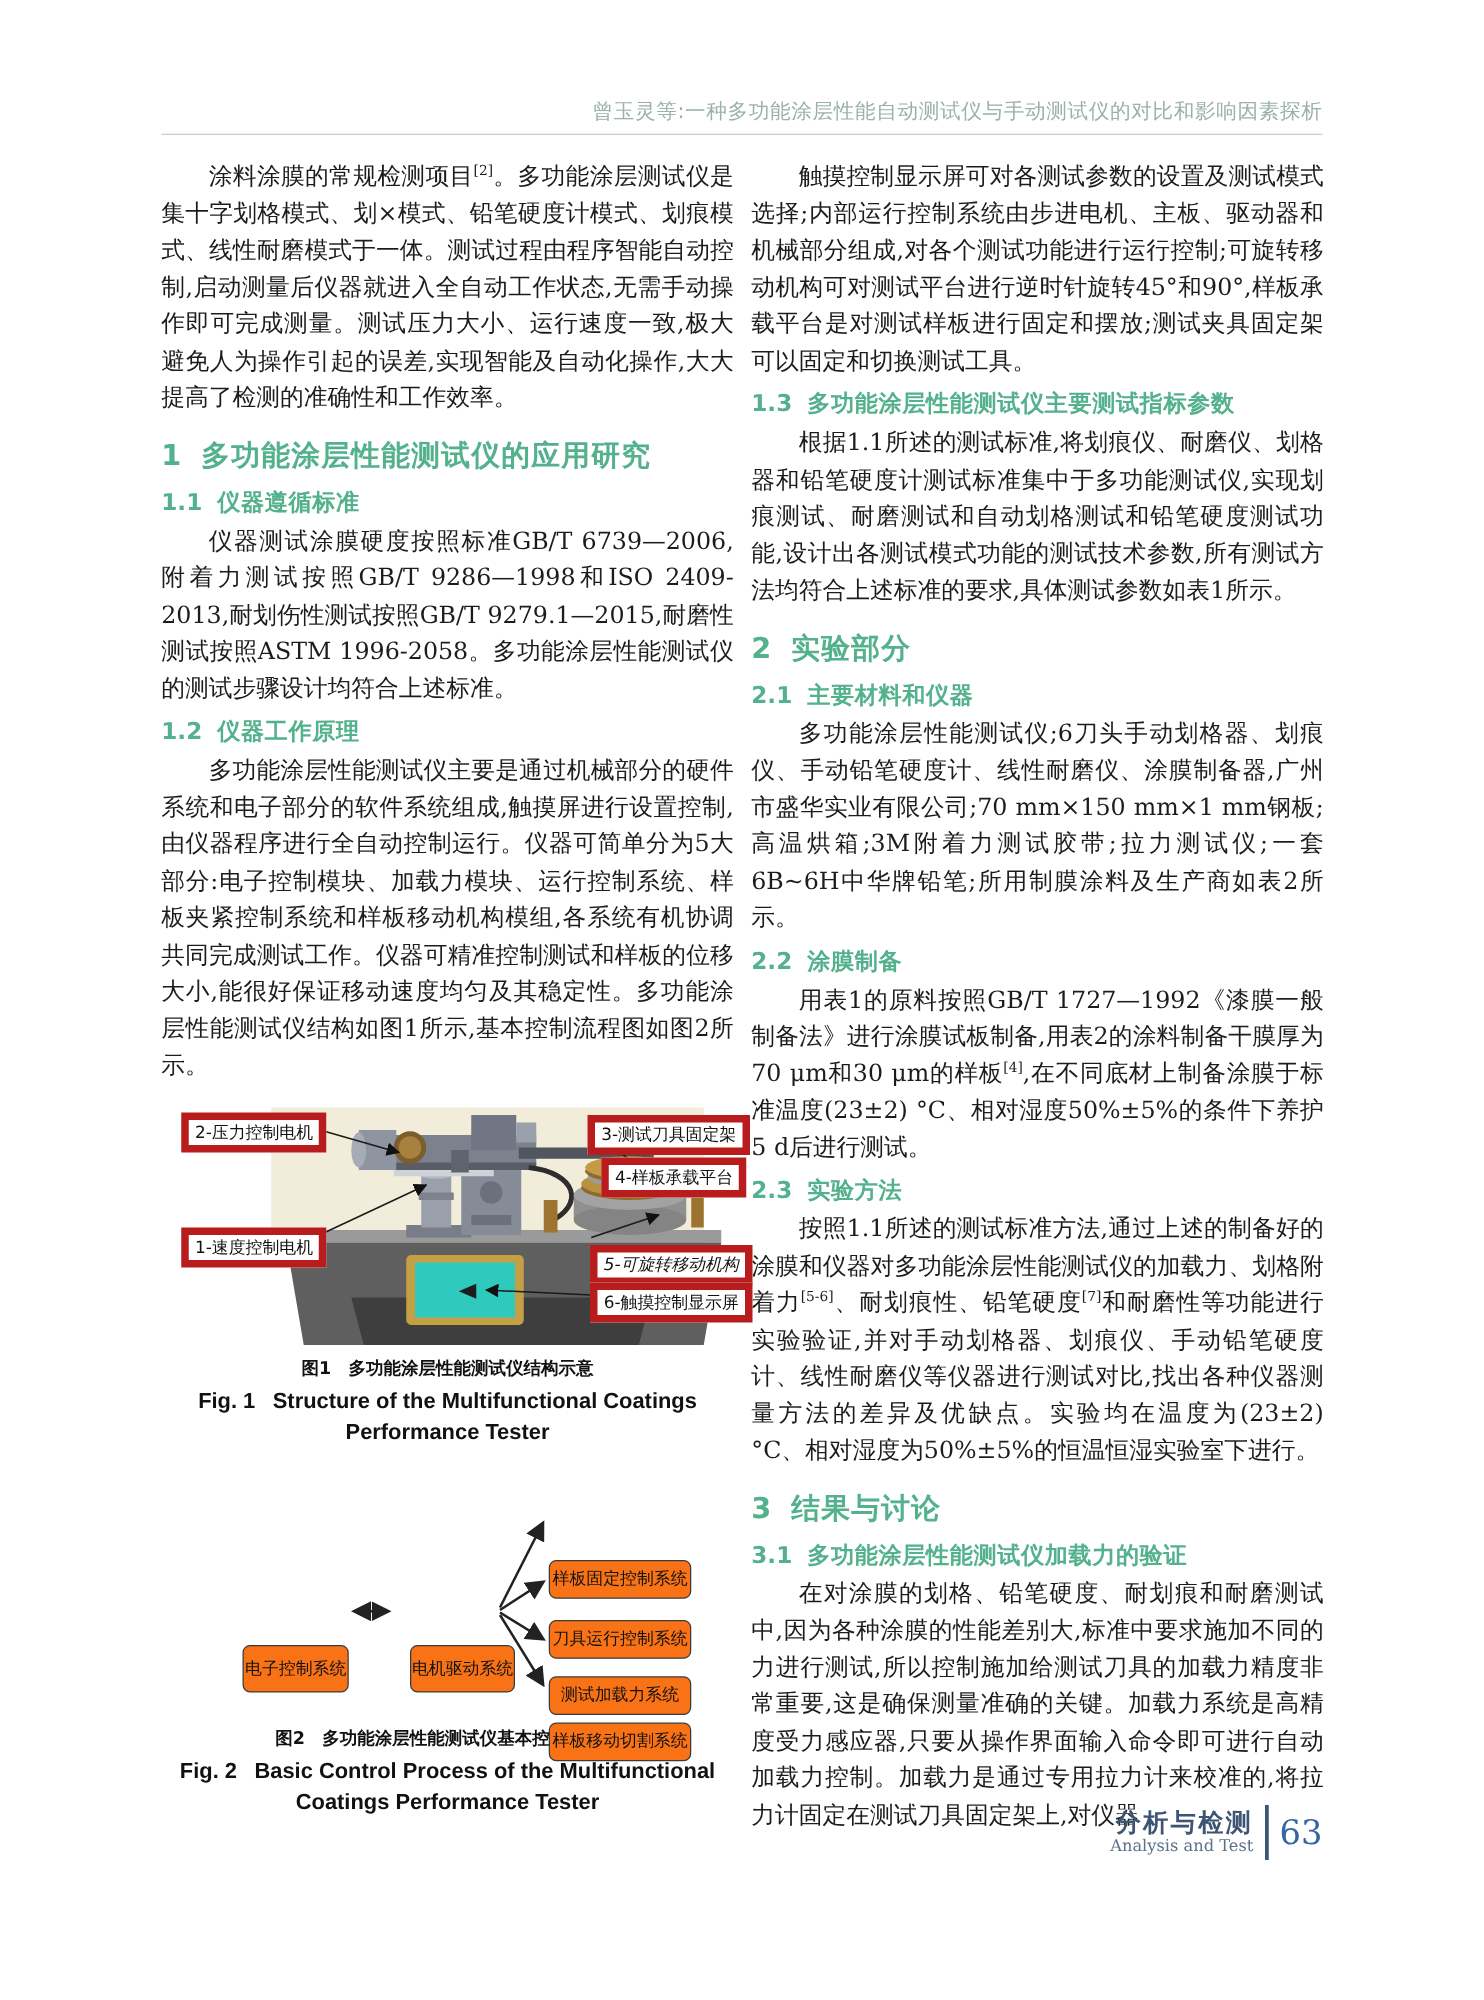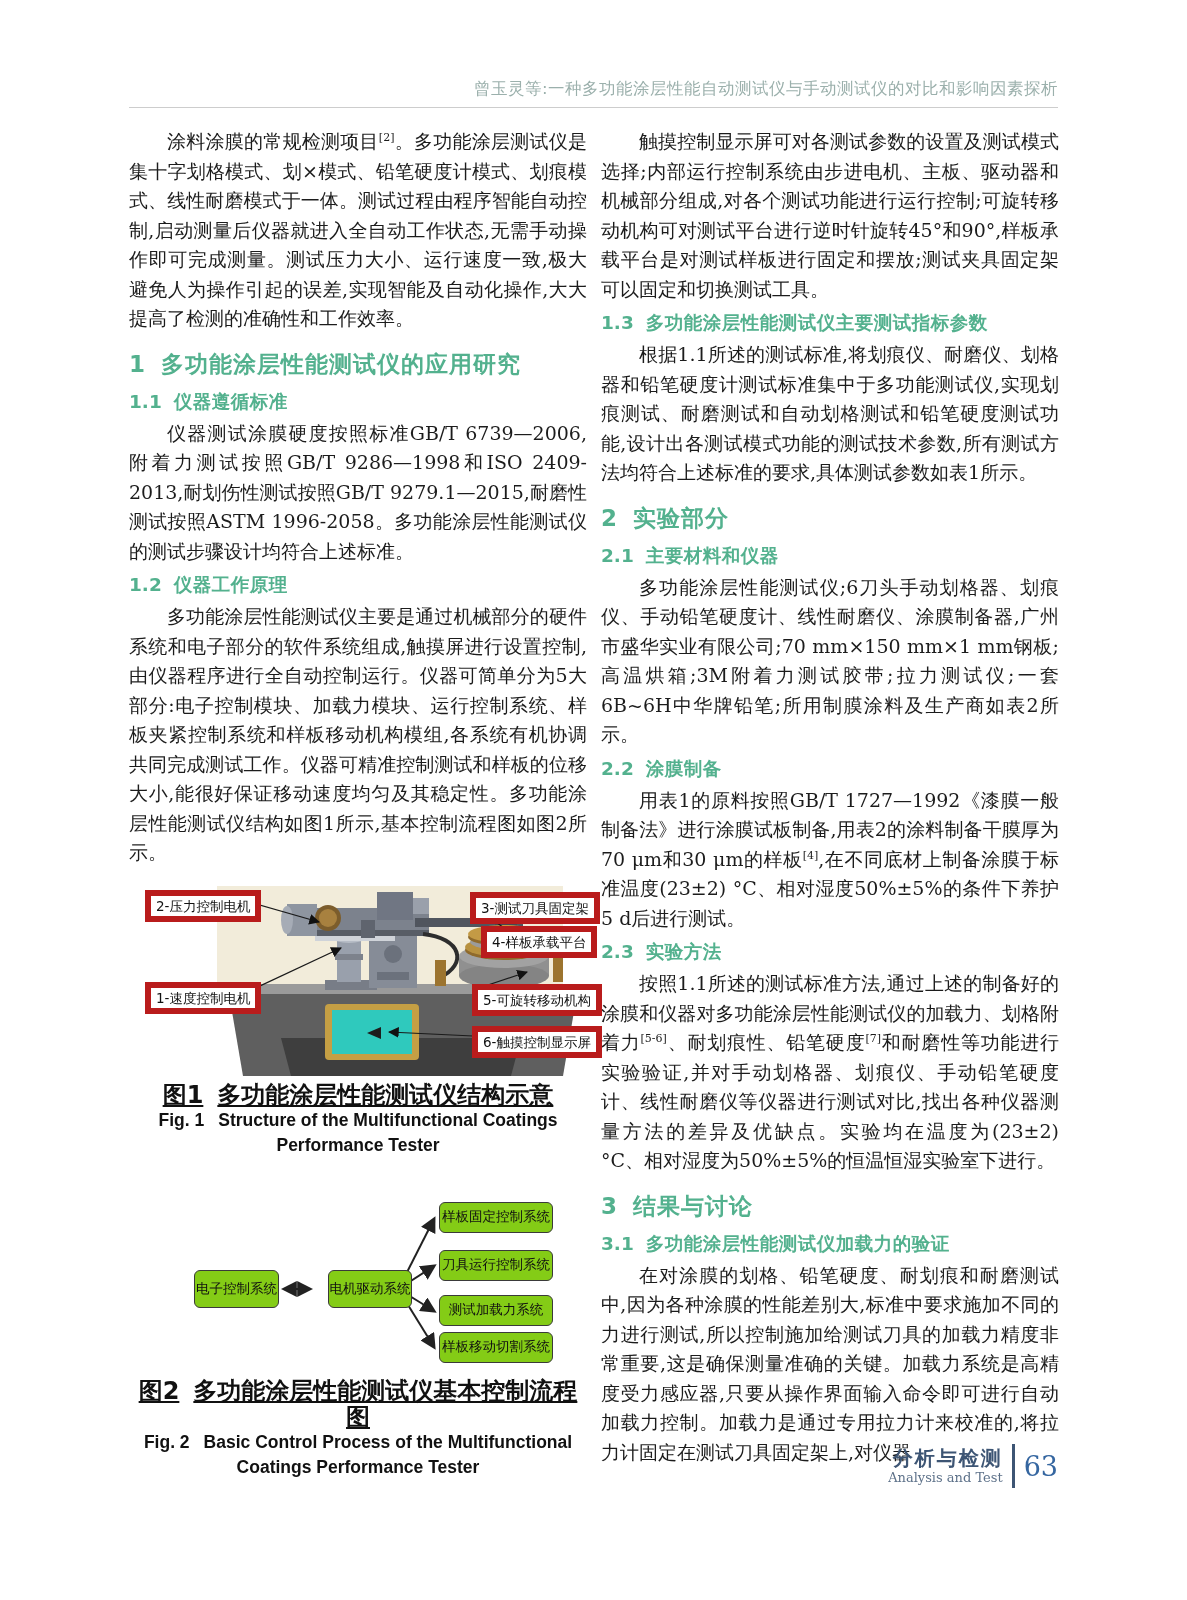--- a/index.html
+++ b/index.html
@@ -40,35 +40,35 @@
   .fig1 { position:relative; width:460px; height:196px; margin:12px 0 6px; }
   .fig1 svg { position:absolute; left:0; top:0; }
   .callout {
     position:absolute; background:#ffffff; border:6px solid #b91c1c;
     font-family:"DejaVu Sans","Liberation Sans",sans-serif;
     font-size:13.5px; line-height:18px; padding:1px 5px; white-space:nowrap; color:#111;
   }
   .figcap { text-align:center; margin-top:4px; }
   .figcap .cn {
     font-family:"DejaVu Sans","Liberation Sans",sans-serif;
-    font-size:24px; font-weight:700; line-height:26px; color:#111;text-decoration:underline;
+    font-size:14px; font-weight:700; line-height:26px; color:#111;
   }
   .figcap .en {
     font-family:Liberation Sans, sans-serif;
     font-size:17.5px; font-weight:700; line-height:25px; color:#111;
     max-width:440px; margin:0 auto;
   }
   .figcap .gap { margin-left:14px; }
 
   .fig2 { position:relative; width:460px; height:192px; margin:24px 0 2px; }
   .fig2 svg { position:absolute; left:0; top:0; }
   .fbox {
-    position:absolute; border:1.6px solid #3a3a3a; border-radius:6px; background:#84cc16;
+    position:absolute; border:1.6px solid #3a3a3a; border-radius:6px; background:#f97316;
     font-family:"DejaVu Sans","Liberation Sans",sans-serif; font-size:13.5px; color:#111;
-    display:flex; align-items:center; justify-content:center; white-space:nowrap;
+    display:flex; align-items:center; justify-content:center; white-space:nowrap;margin-top:46px;
   }
 
   .footer { position:absolute; top:1444px; right:129px; display:flex; align-items:center; }
   .f-txt { text-align:right; margin-right:9px; }
   .f-cn {
     font-family:"DejaVu Sans","Liberation Sans",sans-serif;
     font-size:20px; font-weight:700; color:#3d5574; letter-spacing:2px; line-height:24px;
   }
   .f-en { font-family:"DejaVu Serif","Liberation Serif",serif; font-size:13px; color:#5d7189; line-height:16px; }
   .f-bar { width:3px; height:44px; background:#3d5574; margin-right:9px; }
@@ -167,21 +167,21 @@
           <line x1="342" y1="24" x2="386" y2="56" marker-end="url(#ah1)"></line>
           <line x1="352" y1="58" x2="412" y2="72" marker-end="url(#ah1)"></line>
           <line x1="344" y1="110" x2="398" y2="92" marker-end="url(#ah1)"></line>
           <line x1="344" y1="156" x2="260" y2="152" marker-end="url(#ah1)"></line>
         </g>
       </svg>
       <div class="callout" style="left:16px;  top:10px;">2-压力控制电机</div>
       <div class="callout" style="left:16px;  top:102px;">1-速度控制电机</div>
       <div class="callout" style="left:341px; top:12px;">3-测试刀具固定架</div>
       <div class="callout" style="left:352px; top:46px;">4-样板承载平台</div>
-      <div class="callout" style="left:343px; top:104px;">5-可旋转移动机构</div>
+      <div class="callout" style="left:343px; top:116px;font-style:italic;">5-可旋转移动机构</div>
       <div class="callout" style="left:343px; top:146px;">6-触摸控制显示屏</div>
     </div>
     <div class="figcap">
       <div class="cn"><span>图1</span><span class="gap">多功能涂层性能测试仪结构示意</span></div>
       <div class="en"><span>Fig. 1</span><span class="gap">Structure of the Multifunctional Coatings Performance Tester</span></div>
     </div>
 
     <div class="fig2">
       <svg width="460" height="192" viewBox="0 0 460 192">
         <defs>

